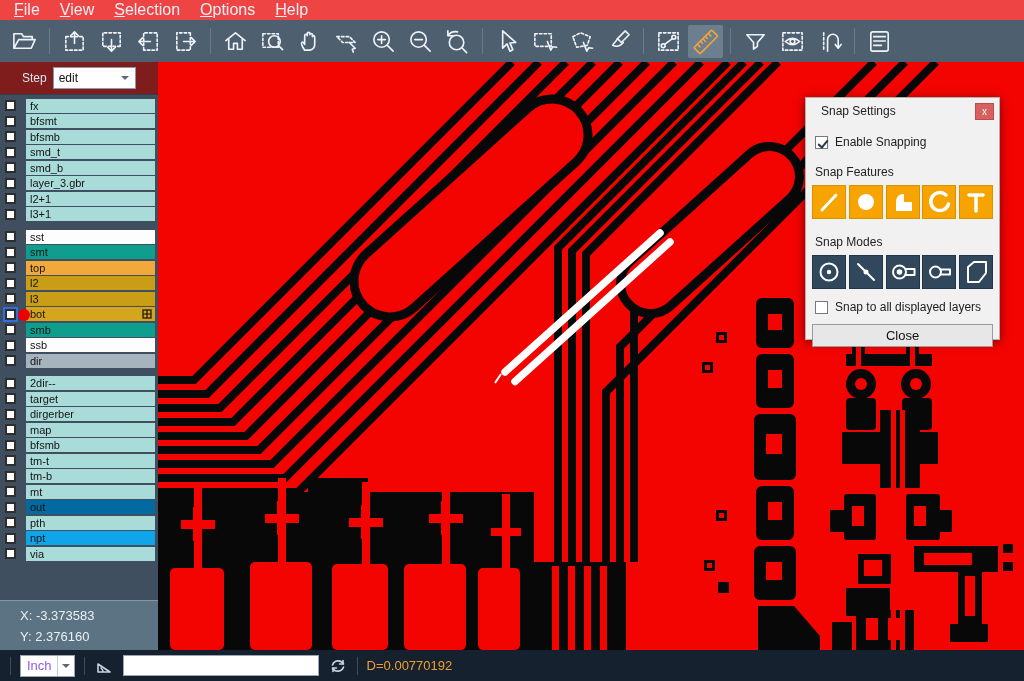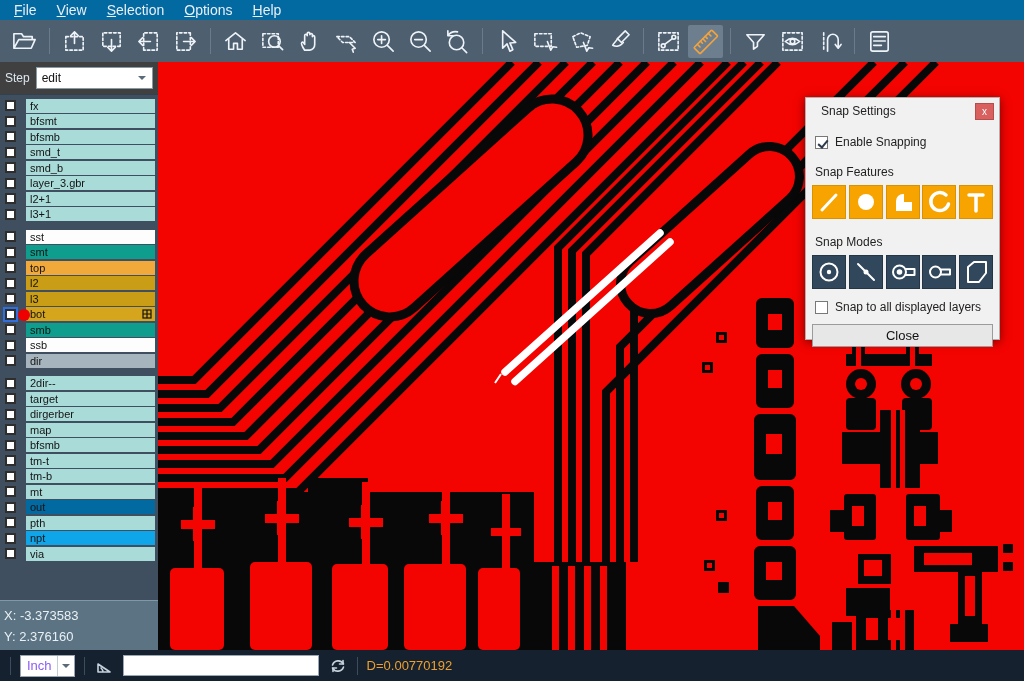--- a/index.html
+++ b/index.html
@@ -1,51 +1,51 @@
 <!DOCTYPE html>
 <html><head>
 <meta charset="utf-8">
 <style>
   html,body{margin:0;padding:0;background:#222;}
   *{box-sizing:border-box;}
   .app{width:1024px;height:681px;position:relative;display:flex;flex-direction:column;
        font-family:"Liberation Sans",sans-serif;background:#15212e;overflow:hidden;
        --red:#f30400;--black:#080808;--orange:#f7a300;--ddark:#31475c;--dtext:#efa02c;}
   
-  .menubar{height:20px;background:#0369a1;display:flex;align-items:center;color:#e9eff6;
-           font-size:14px;padding-left:4px;flex:none;}
+  .menubar{height:20px;background:#ef4444;display:flex;align-items:center;color:#e9eff6;
+           font-size:16px;padding-left:4px;flex:none;}
   .mi{padding:2px 10px;cursor:default;}
   .mi .ul{text-decoration:underline;}
   
   .toolbar{height:42px;background:#4e5f70;display:flex;align-items:center;padding-left:6px;flex:none;}
   .tbtn{width:35px;height:33px;display:flex;align-items:center;justify-content:center;border-radius:2px;margin:0 1px;}
   .tbtn svg{width:27px;height:27px;stroke:#eef3f8;stroke-width:1.7;fill:none;stroke-linecap:round;stroke-linejoin:round;}
   .tbtn.active{background:#6d7e8f;}
   .tbtn.active svg{stroke:#f2a33c;}
   .tsep{width:1px;height:26px;background:#6b7b8b;margin:0 6px;flex:none;}
   .dash{stroke-dasharray:2.6 2.2;}
   
   .main{flex:1;display:flex;min-height:0;}
   .sidebar{width:158px;background:#3f4f60;display:flex;flex-direction:column;flex:none;border-right:1px solid #2b3짇a47;}
-  .steprow{height:33px;background:#404040;display:flex;align-items:center;padding:0 5px;gap:6px;flex:none;border-bottom:1px solid #33414f;}
+  .steprow{height:33px;background:#7f1d1d;display:flex;align-items:center;padding:0 22px;gap:6px;flex:none;border-bottom:1px solid #33414f;}
   .steplabel{color:#dce6ee;font-size:12px;}
   .stepsel{flex:1;height:22px;background:#fff;border:1px solid #8a99a6;font-size:12px;color:#111;
            display:flex;align-items:center;padding-left:5px;position:relative;}
   .stepsel:after{content:"";position:absolute;right:6px;top:8px;border:4px solid transparent;border-top-color:#5a6a78;}
   .layerlist{flex:1;padding-top:3px;overflow:hidden;}
   .lrow{height:15.5px;display:flex;align-items:center;position:relative;}
   .cb{width:11px;height:11px;background:#fff;border:2px solid #2e2e2e;margin-left:5px;flex:none;}
   .lrow.sel .cb{outline:2px solid #2f6fe0;}
   .dot{position:absolute;left:18px;top:2px;width:12px;height:12px;border-radius:50%;background:#ee0000;}
   .lname{margin-left:10px;margin-right:3px;flex:1;height:14px;font-size:11px;color:#141414;
          display:flex;align-items:center;padding:0 3px 0 4px;line-height:14px;}
   .lname svg{margin-left:auto;width:10px;height:10px;stroke:#111;stroke-width:1.2;fill:none;}
   .lgap{height:7px;}
   .coords{height:50px;background:#5b7382;border-top:1px solid #8099a8;color:#e9f1f5;font-size:13px;
-          padding:4px 0 0 4px;line-height:21px;flex:none;}
+          padding:4px 0 0 20px;line-height:21px;flex:none;}
   
   .canvas{flex:1;position:relative;overflow:hidden;background:var(--red);}
   svg.art{position:absolute;inset:0;width:100%;height:100%;display:block;}
   .rf{fill:var(--red);}
   .kf{fill:var(--black);}
   .tk{stroke:var(--black);stroke-width:8;fill:none;stroke-linejoin:miter;}
   .cap{fill:var(--red);stroke:var(--black);stroke-width:9;}
   .wt{stroke:#fff;stroke-width:7.5;stroke-linecap:round;fill:none;}
   
   .dialog{position:absolute;left:647px;top:35px;width:195px;height:243px;background:#f1f1f1;

